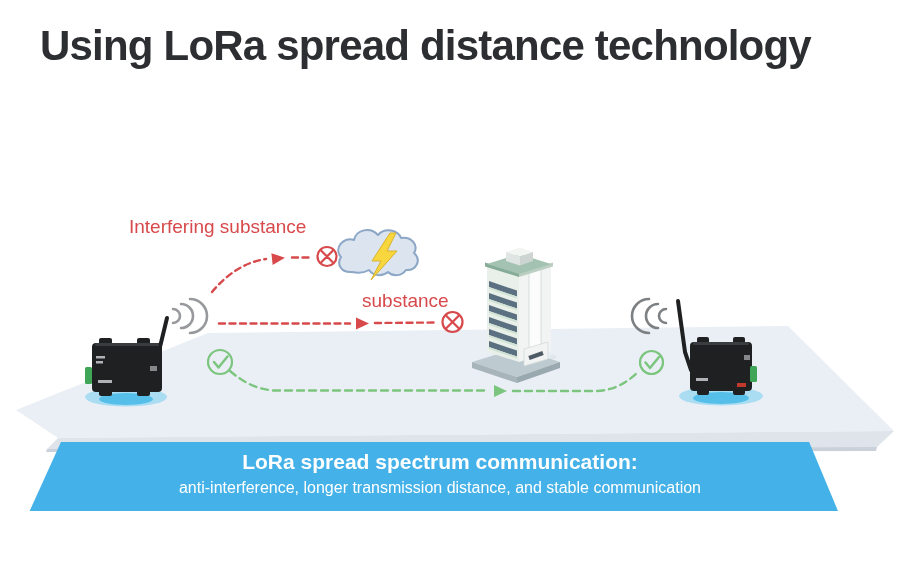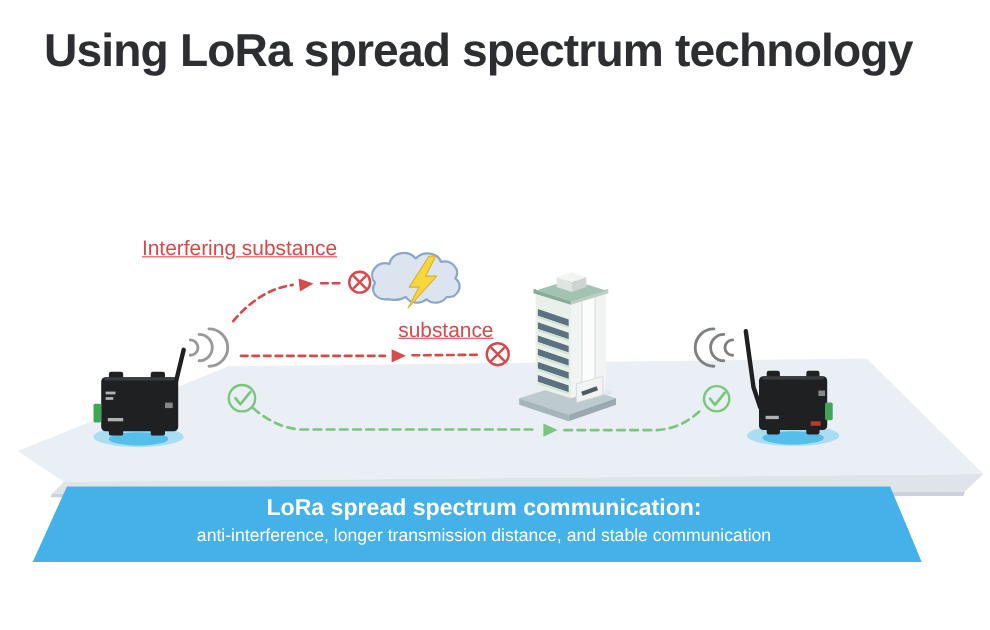--- a/index.html
+++ b/index.html
@@ -8,21 +8,21 @@
     font-family:"Liberation Sans","DejaVu Sans",sans-serif;
   }
   .page-title{
     position:absolute;left:40px;top:22px;width:860px;
     font-size:42px;font-weight:700;letter-spacing:-0.8px;
     color:var(--title-text,#2c2e31);white-space:nowrap;
   }
   .diagram{position:absolute;left:0;top:0;}
   .red-label{
     position:absolute;color:var(--error-red,#d7494b);
-    font-size:19px;white-space:nowrap;text-decoration:underline;
+    font-size:19px;white-space:nowrap;
   }
   .lbl-interference{left:129px;top:216px;}
   .lbl-obstacle{left:362px;top:290px;}
   .banner{
     position:absolute;left:28px;top:442px;width:824px;height:69px;
     background:var(--banner-blue,#44b1e8);
     clip-path:polygon(4% 0%,94.8% 0%,98.3% 100%,0.2% 100%);
     text-align:center;color:var(--banner-text,#fff);
     box-sizing:border-box;padding-top:6px;
   }
@@ -53,21 +53,21 @@
   .cCloud{fill:var(--cloud-fill,#dbe4ef);stroke:var(--cloud-outline,#8ca7c6);stroke-width:2;stroke-linejoin:round;}
   .cBolt{fill:var(--lightning-yellow,#f8d73e);stroke:#d8b22b;stroke-width:1;stroke-linejoin:round;}
   .cSlat{fill:#5b7181;}
   .cLip{fill:#cfe2d4;}
 </style>
 </head>
 <body>
 
 <div class="stage">
 
-  <div class="page-title">Using LoRa spread spectrum technology</div>
+  <div class="page-title">Using LoRa spread distance technology</div>
 
   <svg class="diagram" width="900" height="573" viewBox="0 0 900 573">
 
     <defs>
       <g id="slat">
         <polygon class="cSlat" points="489,0 517,9.5 517,15.5 489,6"></polygon>
         <polygon class="cLip" points="489,6 517,15.5 517,17.5 489,8"></polygon>
       </g>
     </defs>
 

